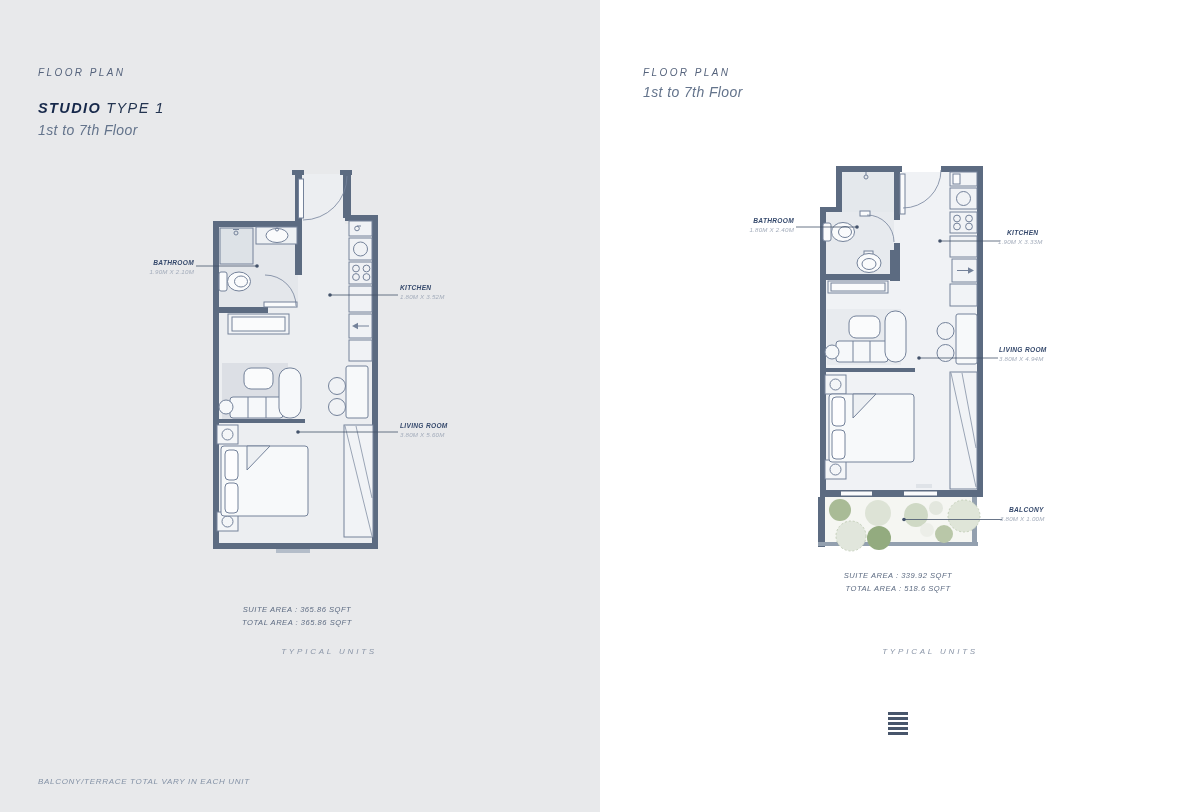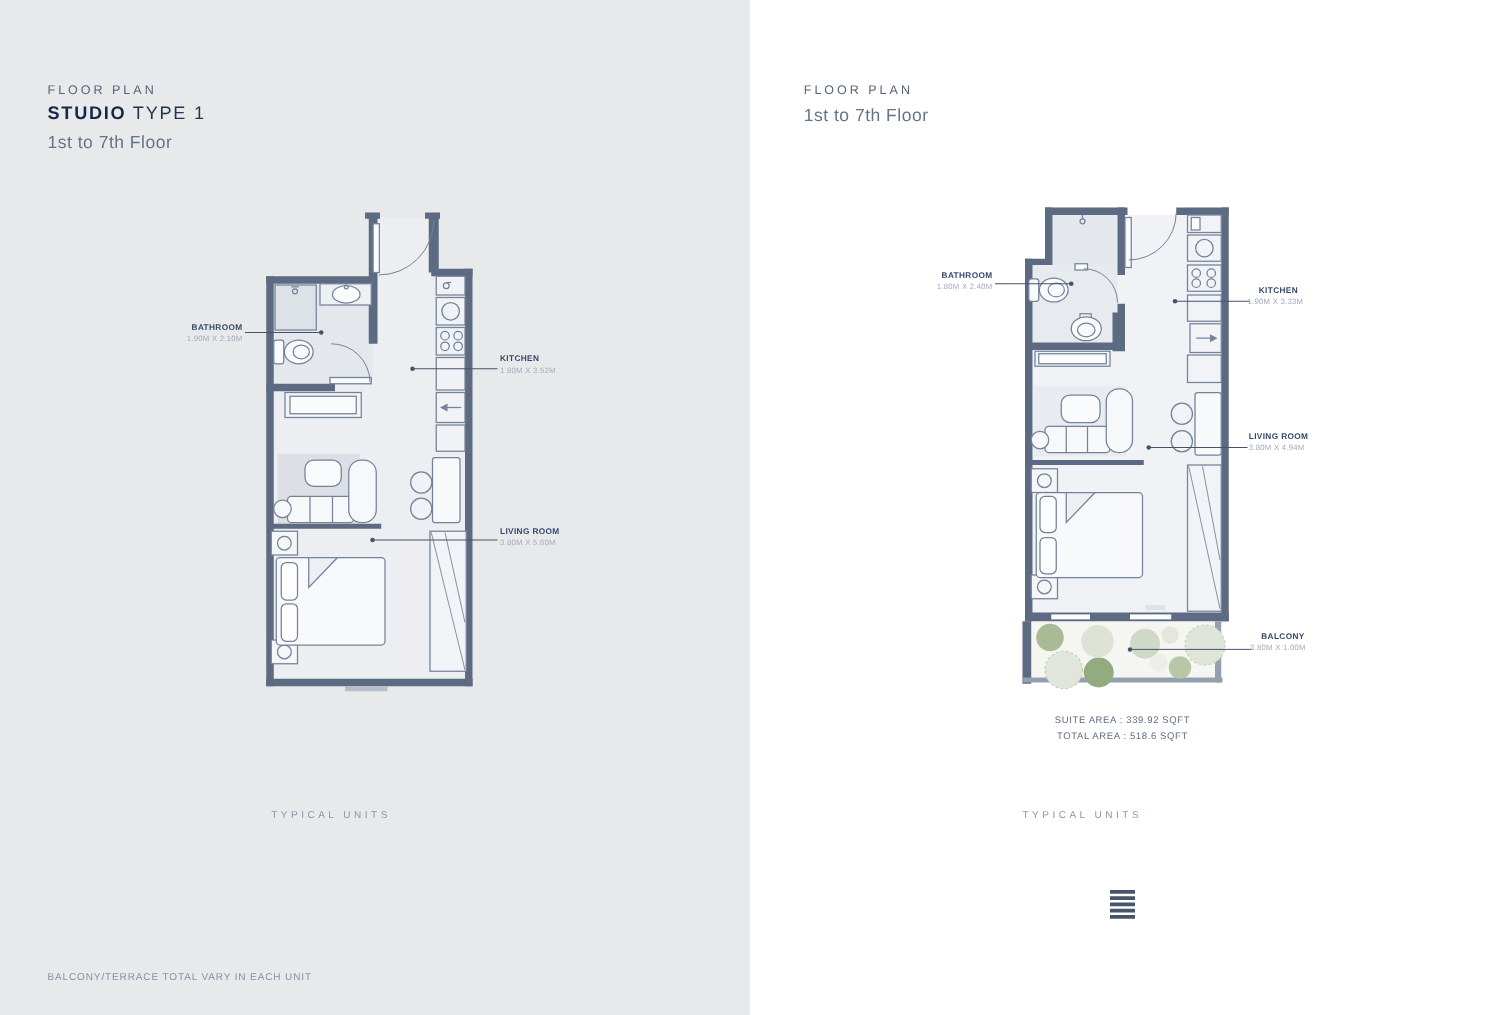--- a/index.html
+++ b/index.html
@@ -1,40 +1,40 @@
 <!DOCTYPE html>
 <html><head>
 <meta charset="utf-8">
 <style>
   html,body{margin:0;padding:0;background:#fff;}
   .canvas{position:relative;width:1192px;height:812px;overflow:hidden;
-          font-family:"Liberation Sans",sans-serif;background:#ffffff;}
+          font-family:"Liberation Sans",sans-serif;background:#ffffff;font-style:italic;}
   .left-bg{position:absolute;left:0;top:0;width:600px;height:812px;background:#e8e9eb;}
   .plan-svg{position:absolute;left:0;top:0;}
 
   .header{position:absolute;width:320px;}
   .header-left{left:38px;top:67px;}
   .header-right{left:643px;top:67px;}
   .eyebrow{font-size:10px;letter-spacing:2.4px;color:#55637c;}
-  .title{font-size:14.5px;letter-spacing:1.4px;color:#16284a;margin-top:5px;}
+  .title{font-size:14.5px;letter-spacing:1.4px;color:#16284a;margin-top:22px;}
   .title .bold{font-weight:bold;}
   .title .rest{margin-left:0.35em;font-weight:normal;color:#233450;}
   .subtitle{font-size:14px;letter-spacing:0.4px;color:#64748c;margin-top:6px;}
 
   .room-label{position:absolute;line-height:7px;}
   .rl-name{font-size:6.6px;font-weight:bold;letter-spacing:0.3px;color:#35496c;}
   .rl-dims{font-size:6.2px;letter-spacing:0.2px;color:#a2abba;margin-top:2.2px;}
   .ra-right{text-align:right;}
   .indent .rl-name{margin-left:9px;}
 
   .areas{position:absolute;width:160px;text-align:center;font-size:7.6px;
          letter-spacing:0.5px;color:#5d6b82;line-height:12.5px;}
   .areas-left{left:217px;top:604px;}
   .areas-right{left:818px;top:570px;}
-  .typical{position:absolute;width:160px;text-align:left;font-size:8px;
+  .typical{position:absolute;width:160px;text-align:right;font-size:8px;
            letter-spacing:2.8px;color:#8b96a8;}
   .typical-left{left:217px;top:647px;}
   .typical-right{left:818px;top:647px;}
 
   .disclaimer{position:absolute;left:38px;top:777px;font-size:8px;
               letter-spacing:0.7px;color:#8492a6;}
 
   .list-icon{position:absolute;left:888px;top:712px;width:20px;height:23px;
              display:flex;flex-direction:column;justify-content:space-between;cursor:pointer;}
   .list-icon span{display:block;height:3.2px;background:#47556b;}
@@ -295,20 +295,24 @@
   </div>
   <div class="room-label" style="left:999px;top:346px;">
     <div class="rl-name">LIVING ROOM</div>
     <div class="rl-dims">3.80M X 4.94M</div>
   </div>
   <div class="room-label indent" style="left:1000px;top:506px;">
     <div class="rl-name">BALCONY</div>
     <div class="rl-dims">3.80M X 1.00M</div>
   </div>
 
+  <div class="areas areas-left">
+    <div>SUITE AREA : 365.86 SQFT</div>
+    <div>TOTAL AREA : 365.86 SQFT</div>
+  </div>
   <div class="typical typical-left">TYPICAL UNITS</div>
 
   <div class="areas areas-right">
     <div>SUITE AREA : 339.92 SQFT</div>
     <div>TOTAL AREA : 518.6 SQFT</div>
   </div>
   <div class="typical typical-right">TYPICAL UNITS</div>
 
   <div class="disclaimer">BALCONY/TERRACE TOTAL VARY IN EACH UNIT</div>
 

